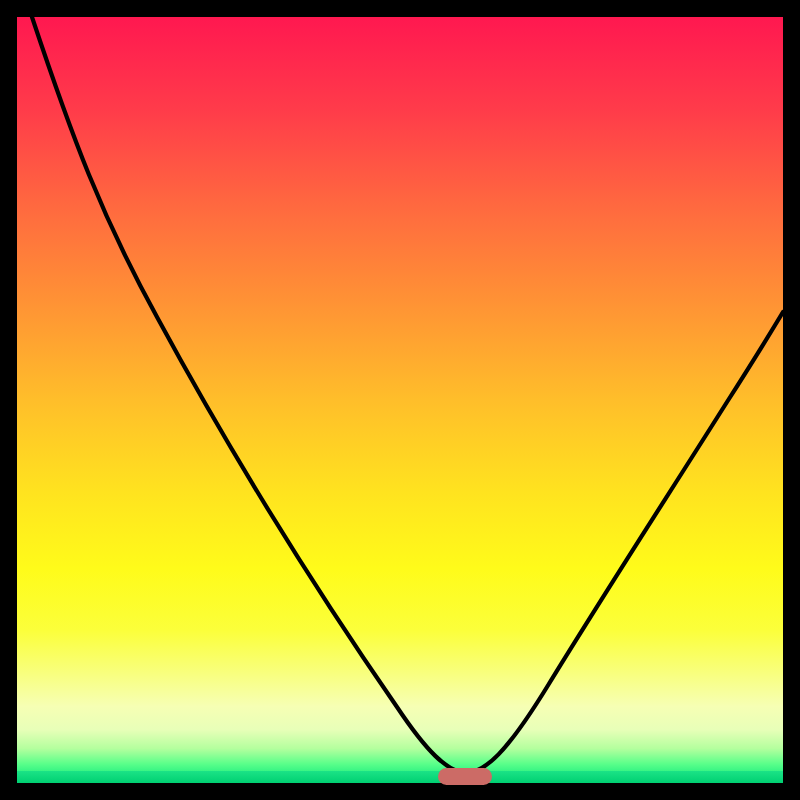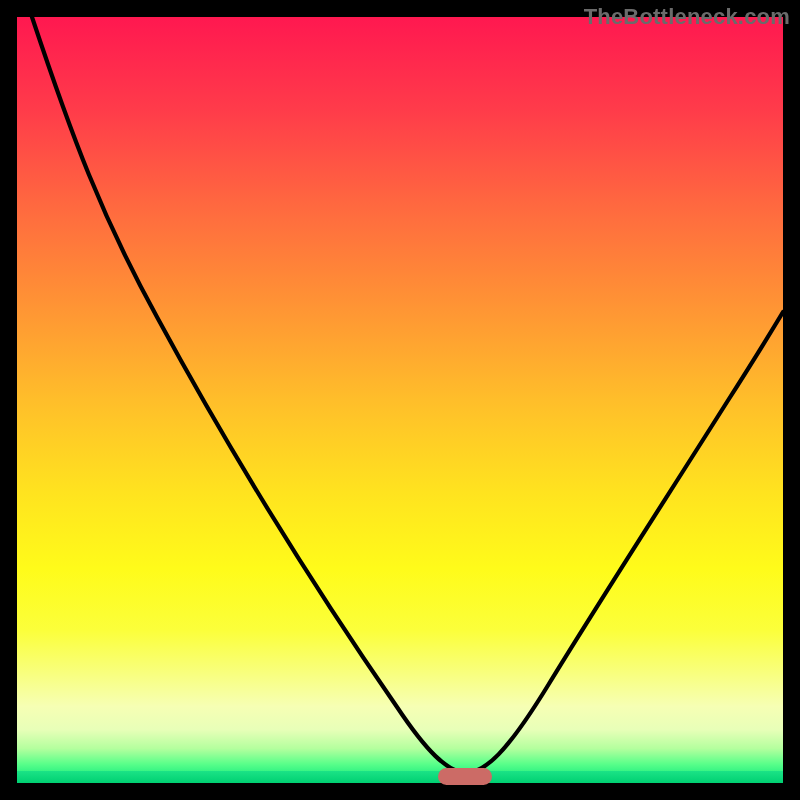--- a/index.html
+++ b/index.html
@@ -101,15 +101,14 @@
                C 410 735, 430 754, 448 756
                C 468 756, 490 735, 530 670
                C 585 580, 650 480, 710 385
                C 740 338, 760 305, 766 295" fill="none" stroke="#000" stroke-width="4.2" stroke-linecap="round" stroke-linejoin="round"></path>
     </svg>
 
     <div class="marker" style="left:421px;top:751px;width:54px;height:17px;"></div>
 
   </div>
 
-  <div class="watermark">TheBottleneck.com</div>
 
 </div>
 
 </body></html>

